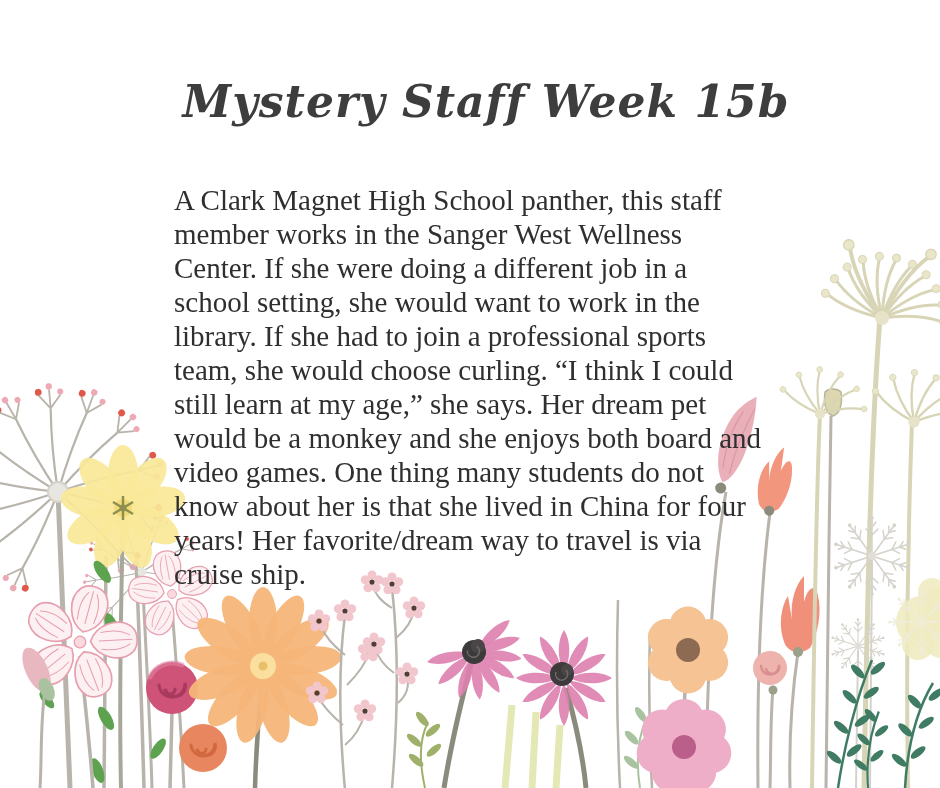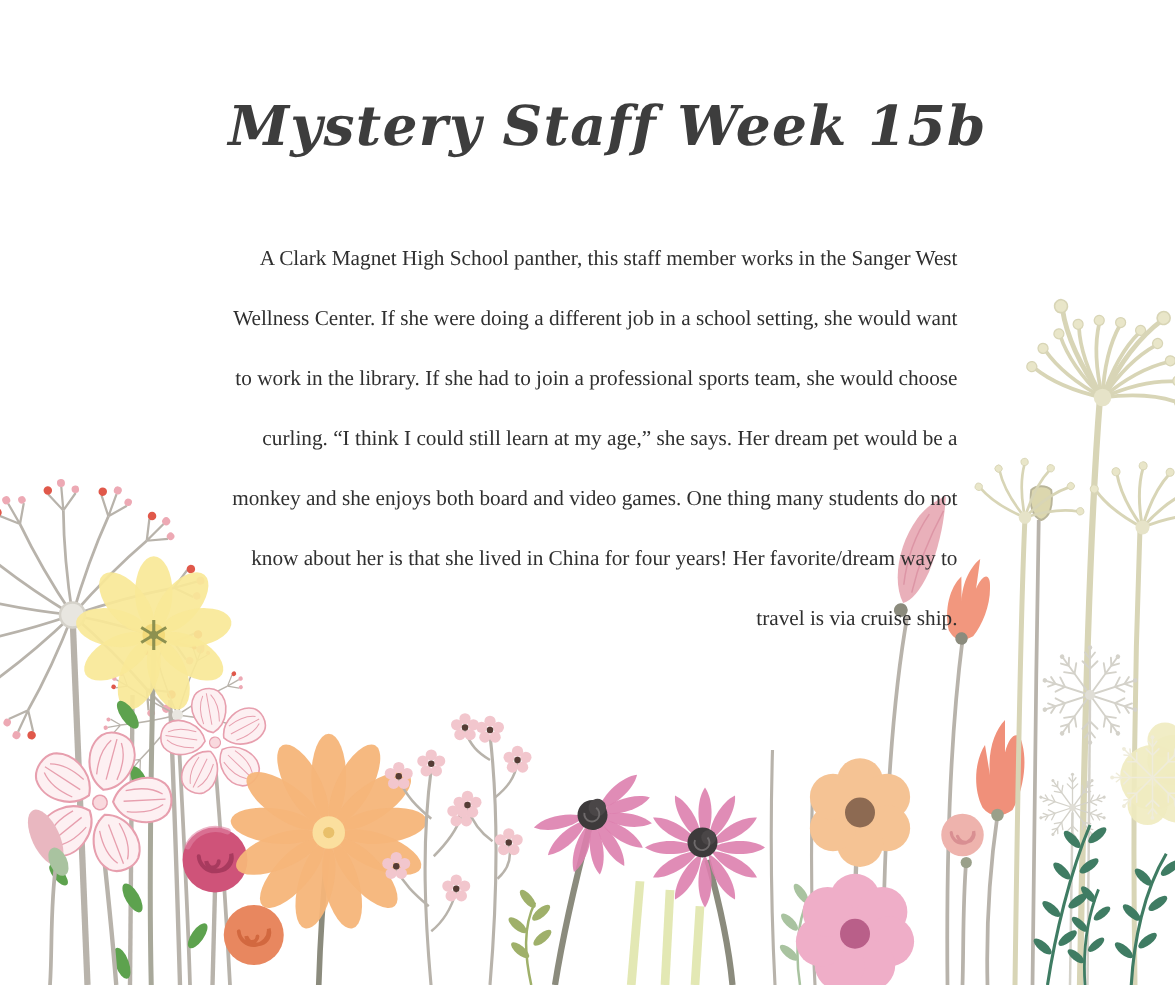--- a/index.html
+++ b/index.html
@@ -3,22 +3,22 @@
 <meta charset="utf-8">
 <style>
   html,body{margin:0;padding:0;background:#ffffff;}
   .canvas{position:relative;width:940px;height:788px;background:var(--background,#fff);overflow:hidden;
           font-family:"Liberation Serif",serif;}
   .decor{position:absolute;inset:0;width:940px;height:788px;z-index:0;}
   .title{position:absolute;top:76px;left:0;width:100%;text-align:center;z-index:2;
          font-family:"DejaVu Serif",serif;font-style:italic;font-weight:700;
          font-size:44px;letter-spacing:1px;color:var(--title-color,#3d3d3d);padding-left:16px;}
   .body-text{position:absolute;top:183px;left:50%;transform:translateX(-50%);width:592px;z-index:2;
-         margin:0;text-align:right;font-family:"Liberation Serif",serif;
-         font-size:17px;line-height:48px;color:var(--body-color,#2f2f2f);}
+         margin:0;text-align:left;font-family:"Liberation Serif",serif;
+         font-size:29px;line-height:34px;color:var(--body-color,#2f2f2f);}
 </style>
 </head>
 <body>
 
 <div class="canvas">
 
 <svg class="decor" viewBox="0 0 940 788" xmlns="http://www.w3.org/2000/svg">
   <defs>
     <g id="dspoke">
       <path d="M0,0 C-2,-30 -2,-58 0,-84" stroke="var(--stem-gray)" stroke-width="2.2" fill="none"></path>

